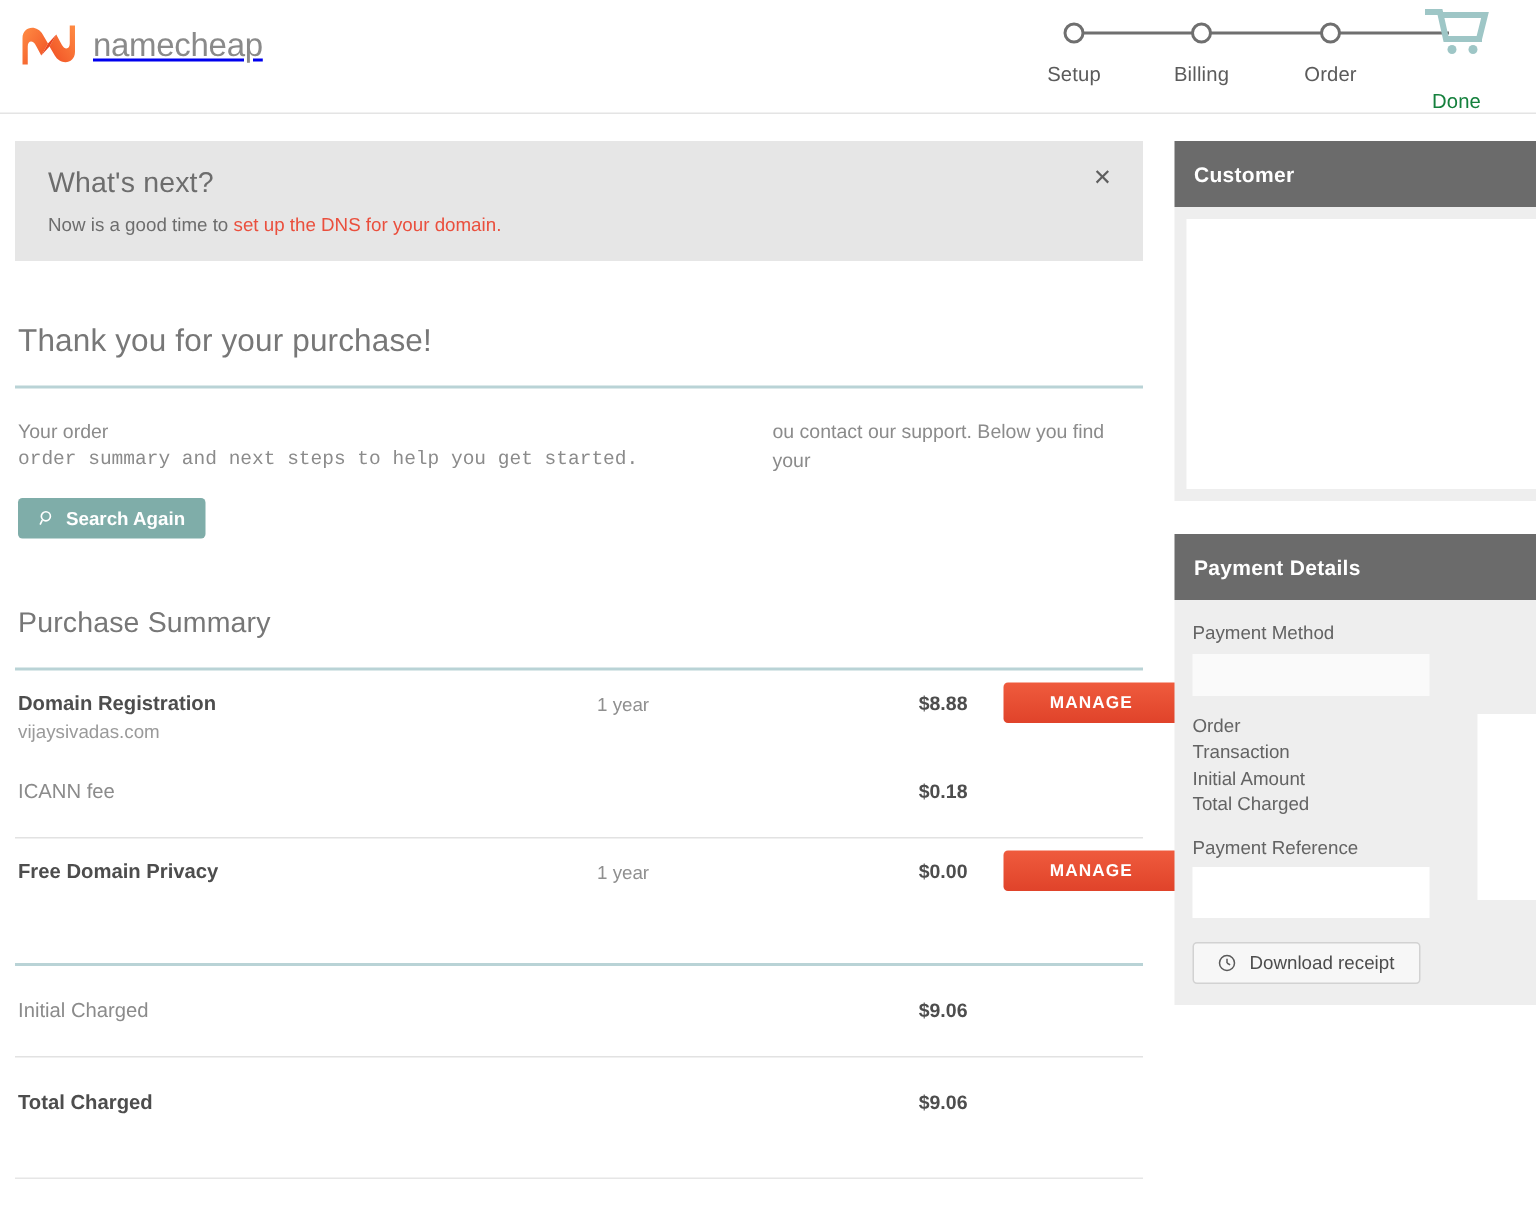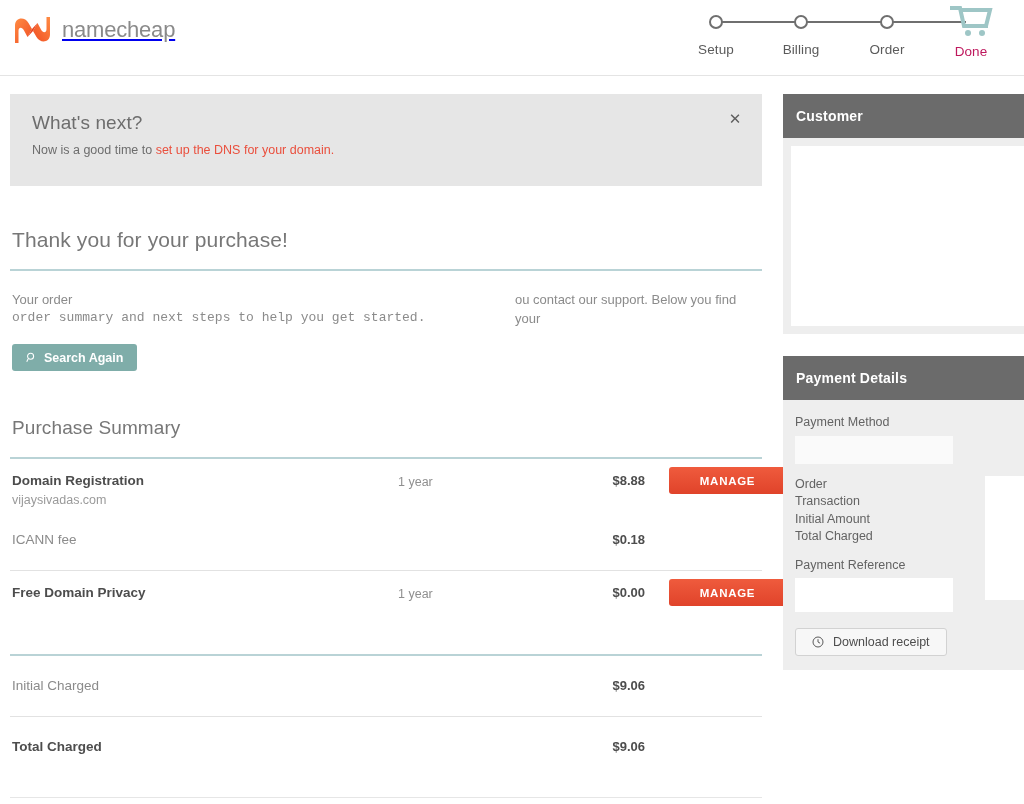--- a/index.html
+++ b/index.html
@@ -65,21 +65,21 @@
     margin-top: 13px;
     font-size: 13.5px;
     color: #5b5b5b;
     letter-spacing: 0.1px;
   }
   .step.s1 { left: -31px; }
   .step.s2 { left: 54px; }
   .step.s3 { left: 140px; }
   .step.s4 { left: 224px; }
   .cart-icon { display: block; margin: -8px auto 0 auto; }
-  .step.s4 .step-label { margin-top: 6px; color: #be185d; }
+  .step.s4 .step-label { margin-top: 22px; color: #15803d; }
 
   
   .page {
     position: relative;
     width: 1024px;
     height: 728px;
     background: #ffffff;
   }
   .col-main {
     position: absolute;
@@ -90,21 +90,21 @@
     position: absolute;
     left: 783px; top: 18px;
     width: 234px;
   }
 
   
   .notice {
     position: relative;
     background: #e6e6e6;
     padding: 18px 20px 20px 22px;
-    height: 92px;
+    height: 80px;
   }
   .notice-title {
     font-size: 19px;
     color: #6d6d6d;
     font-weight: 400;
     margin: 0 0 9px 0;
     letter-spacing: 0.1px;
   }
   .notice-text {
     font-size: 12.5px;

